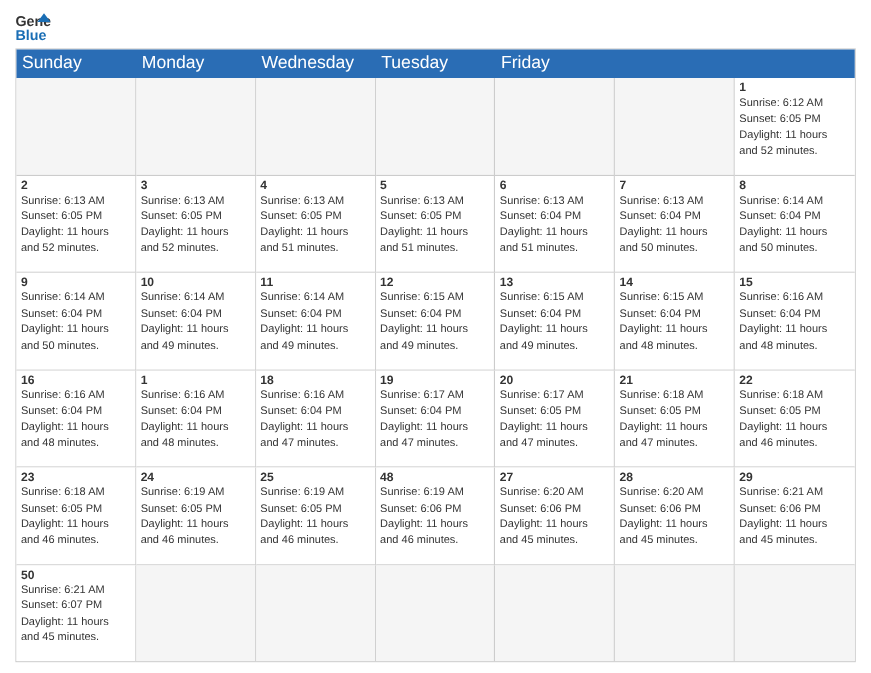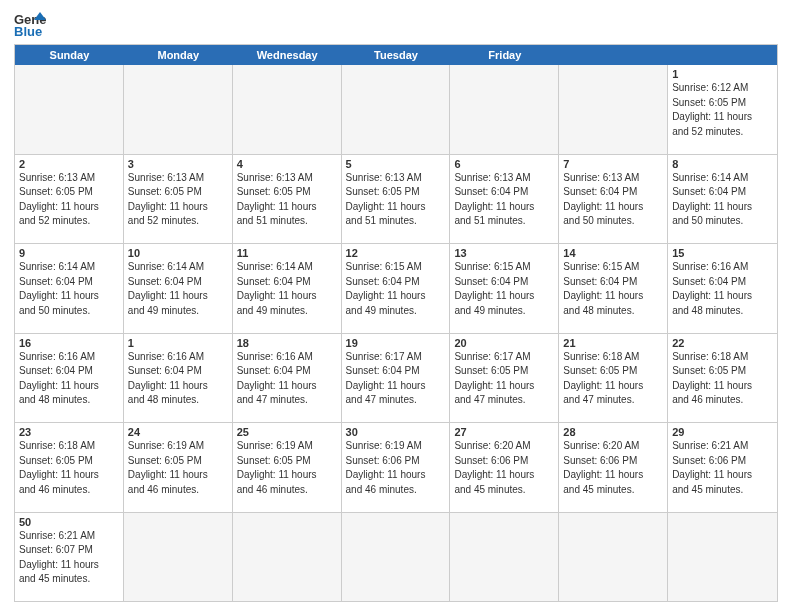--- a/index.html
+++ b/index.html
@@ -51,24 +51,24 @@
       flex-direction: column;
       border: 1px solid #ccc;
     }
     .dow-header {
       display: grid;
       grid-template-columns: repeat(7, 1fr);
       background: #2a6db5;
     }
     .dow-cell {
       color: #fff;
-      font-size: 11px;
-      font-weight: bold;
+      font-size: 16px;
+      font-weight: normal;
       padding: 4px 5px;
-      text-align: center;
+      text-align: left;
     }
     .calendar-grid {
       display: grid;
       grid-template-columns: repeat(7, 1fr);
       flex: 1;
     }
     .day-cell {
       border-right: 1px solid #ccc;
       border-bottom: 1px solid #ccc;
       padding: 3px 4px;
@@ -302,21 +302,21 @@
 and 46 minutes.</div>
         </div>
         <div class="day-cell">
           <span class="day-number">25</span>
           <div class="day-info" style="white-space: pre-line;">Sunrise: 6:19 AM
 Sunset: 6:05 PM
 Daylight: 11 hours
 and 46 minutes.</div>
         </div>
         <div class="day-cell">
-          <span class="day-number">30</span>
+          <span class="day-number">48</span>
           <div class="day-info" style="white-space: pre-line;">Sunrise: 6:19 AM
 Sunset: 6:06 PM
 Daylight: 11 hours
 and 46 minutes.</div>
         </div>
         <div class="day-cell">
           <span class="day-number">27</span>
           <div class="day-info" style="white-space: pre-line;">Sunrise: 6:20 AM
 Sunset: 6:06 PM
 Daylight: 11 hours

